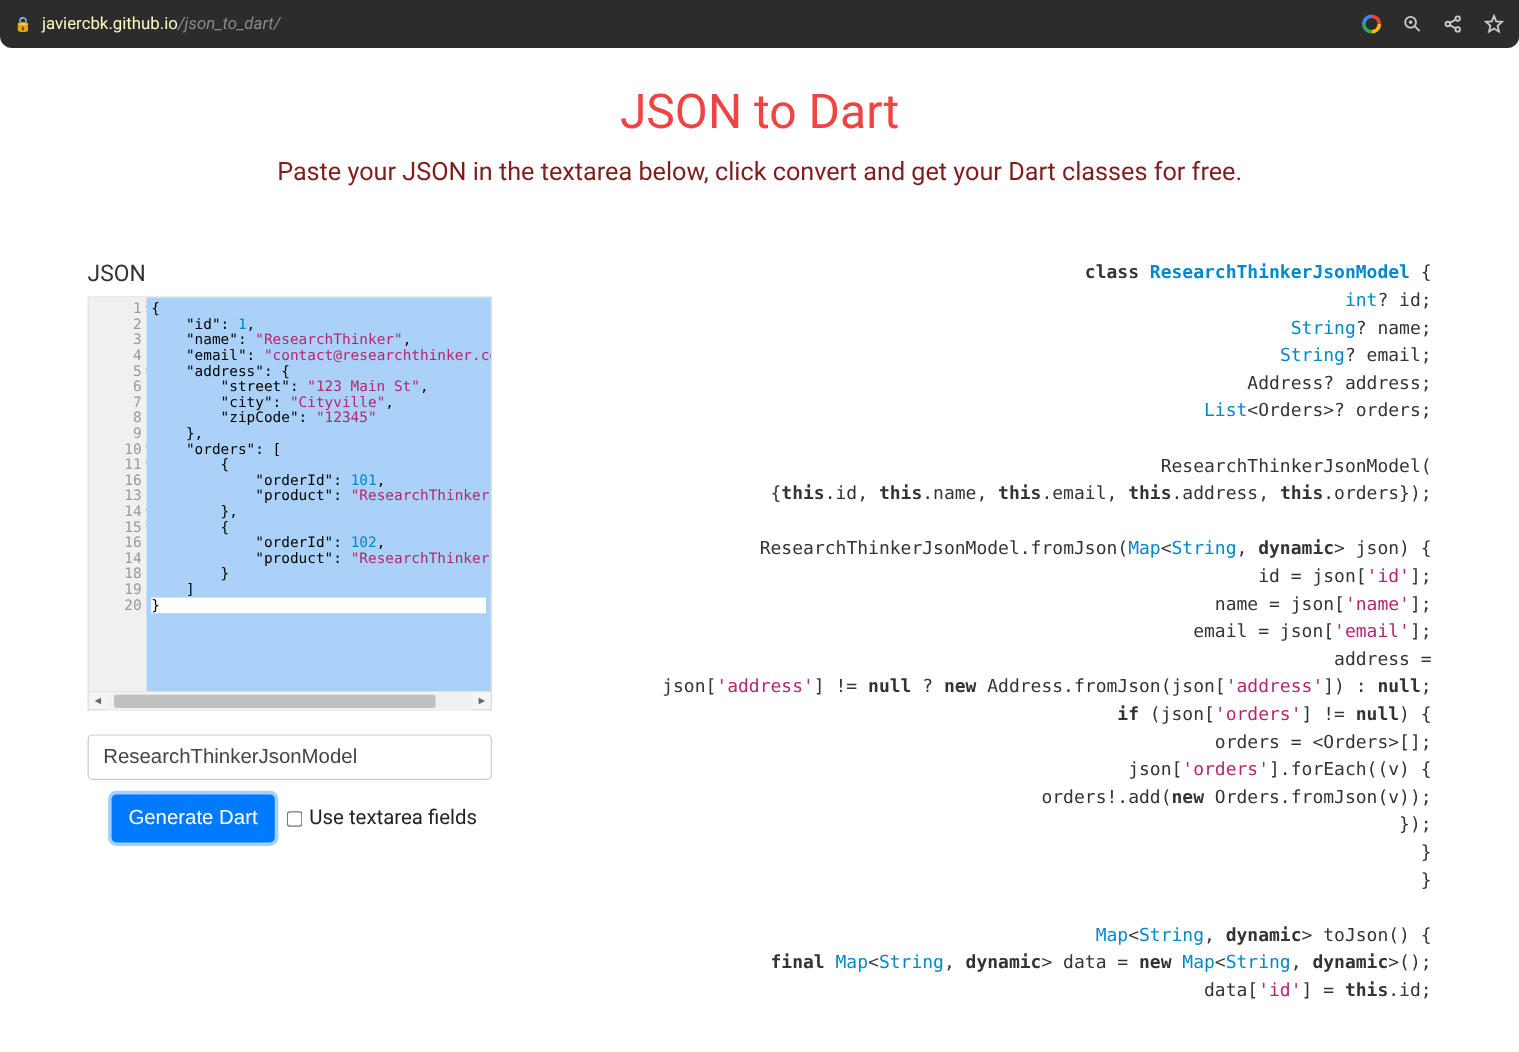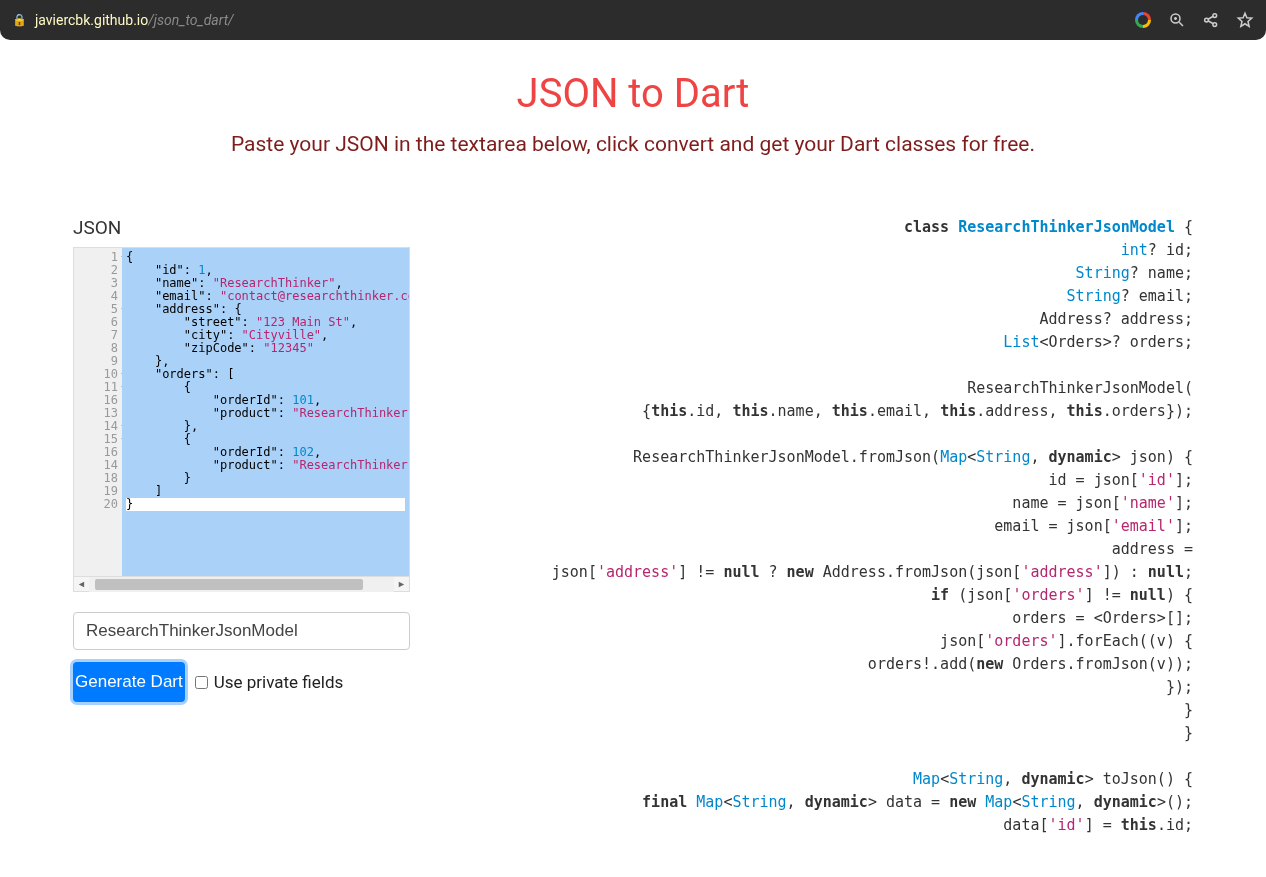--- a/index.html
+++ b/index.html
@@ -42,21 +42,21 @@
 .hscroll-btn{width:15px;height:15px;display:flex;align-items:center;justify-content:center;font-size:9px;color:#666;}
 
 .tok-key { color: #000; }
 .tok-str { color: #b5266f; }
 .tok-num { color: #0088cc; }
 .tok-punc { color: #000; }
 
 .classname-input { width: 100%; height: 38px; border: 1px solid #ccc; border-radius: 4px; padding: 0 12px; font-size: 17px; color: #444; margin-bottom: 12px; }
 
 .controls-row { display: flex; align-items: center; gap: 10px; margin-bottom: 12px; }
-.btn-primary { background: #007bff; color: #fff; border: none; border-radius: 4px; padding: 10px 2px; font-size: 17px; cursor: pointer; box-shadow: 0 0 0 3px rgba(0,123,255,0.35); }
+.btn-primary { background: #007bff; color: #fff; border: none; border-radius: 4px; padding: 10px 14px; font-size: 17px; cursor: pointer; box-shadow: 0 0 0 3px rgba(0,123,255,0.35); margin-left: 20px; }
 .checkbox-wrap { display: flex; align-items: center; gap: 6px; font-size: 17px; color: #222; }
 .btn-secondary { background: #6c757d; color: #fff; border: none; border-radius: 4px; padding: 10px 14px; font-size: 17px; cursor: pointer; }
 
 .dart-output { font-family: Consolas, Monaco, monospace; font-size: 15px; line-height: 23px; white-space: pre; color: #333; overflow-x: auto; }
 .kw { color: #333; font-weight: bold; }
 .type { color: #0088cc; }
 .classname { color: #0088cc; font-weight: bold; }
 .str { color: #b5266f; }
 </style>
 </head>
@@ -142,21 +142,21 @@
           <div class="hscroll-btn">►</div>
         </div>
       </div>
 
       <input class="classname-input" value="ResearchThinkerJsonModel" style="">
 
       <div class="controls-row">
         <button class="btn-primary">Generate Dart</button>
         <label class="checkbox-wrap">
           <input type="checkbox" style="">
-          <span>Use private fields</span>
+          <span>Use textarea fields</span>
         </label>
       </div>
 
     </div>
 
     <div class="right">
       <div class="dart-output" id="dartout"><div><span class="kw">class</span> <span class="classname">ResearchThinkerJsonModel</span> {</div><div>  <span class="type">int</span>? id;</div><div>  <span class="type">String</span>? name;</div><div>  <span class="type">String</span>? email;</div><div>  Address? address;</div><div>  <span class="type">List</span>&lt;Orders&gt;? orders;</div><div>&nbsp;</div><div>  ResearchThinkerJsonModel(</div><div>      {<span class="kw">this</span>.id, <span class="kw">this</span>.name, <span class="kw">this</span>.email, <span class="kw">this</span>.address, <span class="kw">this</span>.orders});</div><div>&nbsp;</div><div>  ResearchThinkerJsonModel.fromJson(<span class="type">Map</span>&lt;<span class="type">String</span>, <span class="kw">dynamic</span>&gt; json) {</div><div>    id = json[<span class="str">'id'</span>];</div><div>    name = json[<span class="str">'name'</span>];</div><div>    email = json[<span class="str">'email'</span>];</div><div>    address =</div><div>        json[<span class="str">'address'</span>] != <span class="kw">null</span> ? <span class="kw">new</span> Address.fromJson(json[<span class="str">'address'</span>]) : <span class="kw">null</span>;</div><div>    <span class="kw">if</span> (json[<span class="str">'orders'</span>] != <span class="kw">null</span>) {</div><div>      orders = &lt;Orders&gt;[];</div><div>      json[<span class="str">'orders'</span>].forEach((v) {</div><div>        orders!.add(<span class="kw">new</span> Orders.fromJson(v));</div><div>      });</div><div>    }</div><div>  }</div><div>&nbsp;</div><div>  <span class="type">Map</span>&lt;<span class="type">String</span>, <span class="kw">dynamic</span>&gt; toJson() {</div><div>    <span class="kw">final</span> <span class="type">Map</span>&lt;<span class="type">String</span>, <span class="kw">dynamic</span>&gt; data = <span class="kw">new</span> <span class="type">Map</span>&lt;<span class="type">String</span>, <span class="kw">dynamic</span>&gt;();</div><div>    data[<span class="str">'id'</span>] = <span class="kw">this</span>.id;</div></div>
     </div>
   </div>
 </div>

